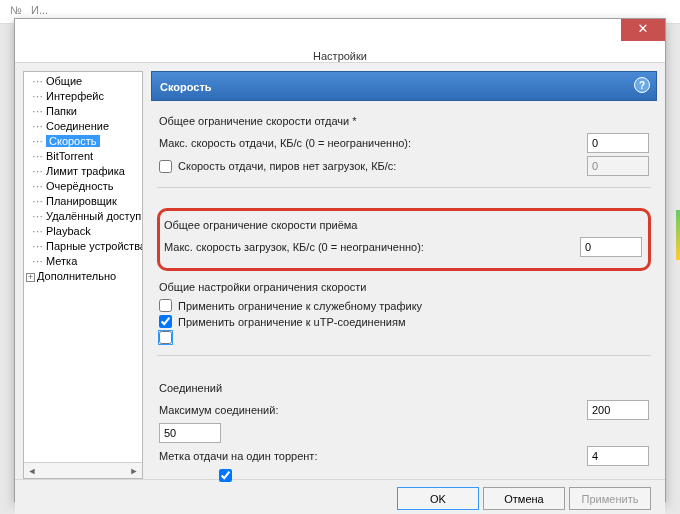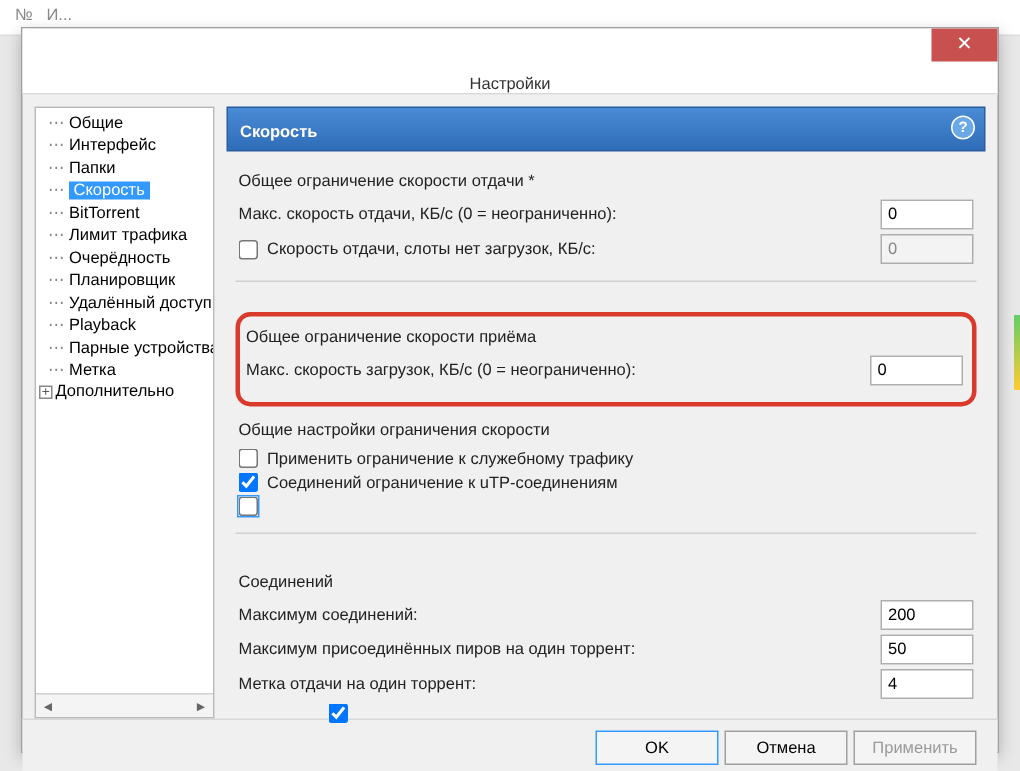--- a/index.html
+++ b/index.html
@@ -53,20 +53,21 @@
     <span class="title">Настройки</span>
     <div class="closebtn">✕</div>
   </div>
 
   <div class="body">
     <div class="sidebar">
       <div class="tree" id="tree">
           <div class="item"><span class="dots">⋯</span><span class="label">Общие</span></div>
           <div class="item"><span class="dots">⋯</span><span class="label">Интерфейс</span></div>
           <div class="item"><span class="dots">⋯</span><span class="label">Папки</span></div>
+          <div class="item"><span class="dots">⋯</span><span class="label">Соединение</span></div>
           <div class="item sel"><span class="dots">⋯</span><span class="label">Скорость</span></div>
           <div class="item"><span class="dots">⋯</span><span class="label">BitTorrent</span></div>
           <div class="item"><span class="dots">⋯</span><span class="label">Лимит трафика</span></div>
           <div class="item"><span class="dots">⋯</span><span class="label">Очерёдность</span></div>
           <div class="item"><span class="dots">⋯</span><span class="label">Планировщик</span></div>
           <div class="item"><span class="dots">⋯</span><span class="label">Удалённый доступ</span></div>
           <div class="item"><span class="dots">⋯</span><span class="label">Playback</span></div>
           <div class="item"><span class="dots">⋯</span><span class="label">Парные устройства</span></div>
           <div class="item"><span class="dots">⋯</span><span class="label">Метка</span></div>
           <div class="item exp"><span class="plus">+</span><span class="label">Дополнительно</span></div>
@@ -86,21 +87,21 @@
       <div class="pane">
         <div class="group">
           <div class="grouptitle">Общее ограничение скорости отдачи *</div>
           <div class="row">
             <div class="lbl noin">Макс. скорость отдачи, КБ/с (0 = неограниченно):</div>
             <input type="text" value="0" style="">
           </div>
           <div class="row">
             <div class="chk" style="flex:1">
               <input type="checkbox" style="">
-              <span>Скорость отдачи, слоты нет загрузок, КБ/с:</span>
+              <span>Скорость отдачи, пиров нет загрузок, КБ/с:</span>
             </div>
             <input type="text" disabled="" value="0" style="">
           </div>
         </div>
 
         <div class="hlbox">
           <div class="grouptitle">Общее ограничение скорости приёма</div>
           <div class="row">
             <div class="lbl noin">Макс. скорость загрузок, КБ/с (0 = неограниченно):</div>
             <input type="text" value="0" style="">
@@ -108,35 +109,34 @@
         </div>
 
         <div class="group">
           <div class="grouptitle">Общие настройки ограничения скорости</div>
           <div class="chk">
             <input type="checkbox" style="">
             <span>Применить ограничение к служебному трафику</span>
           </div>
           <div class="chk">
             <input type="checkbox" checked="" style="">
-            <span>Соединений ограничение к uTP-соединениям</span>
+            <span>Применить ограничение к uTP-соединениям</span>
           </div>
           <div class="chk">
             <input type="checkbox" class="hl" style="">
           </div>
         </div>
 
         <div class="group">
           <div class="grouptitle">Соединений</div>
           <div class="row">
             <div class="lbl noin">Максимум соединений:</div>
             <input type="text" value="200" style="">
           </div>
           <div class="row">
-            <div class="lbl noin">Максимум присоединённых пиров на один торрент:</div>
             <input type="text" value="50" style="">
           </div>
           <div class="row">
             <div class="lbl noin">Метка отдачи на один торрент:</div>
             <input type="text" value="4" style="">
           </div>
           <div class="chk" style="padding-left:60px">
             <input type="checkbox" checked="" style="">
           </div>
         </div>

